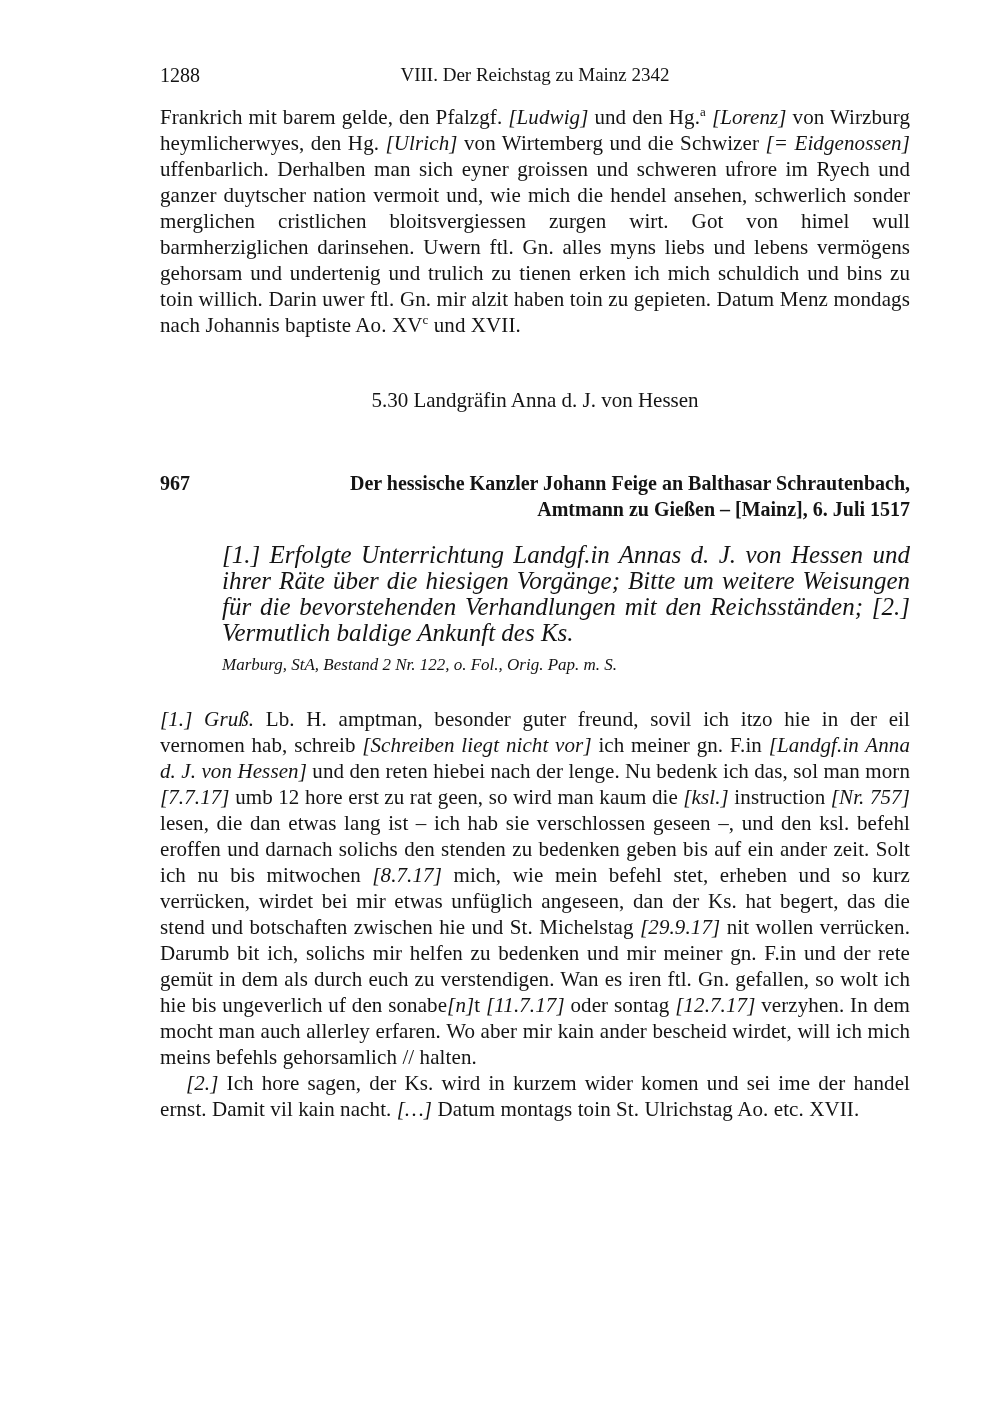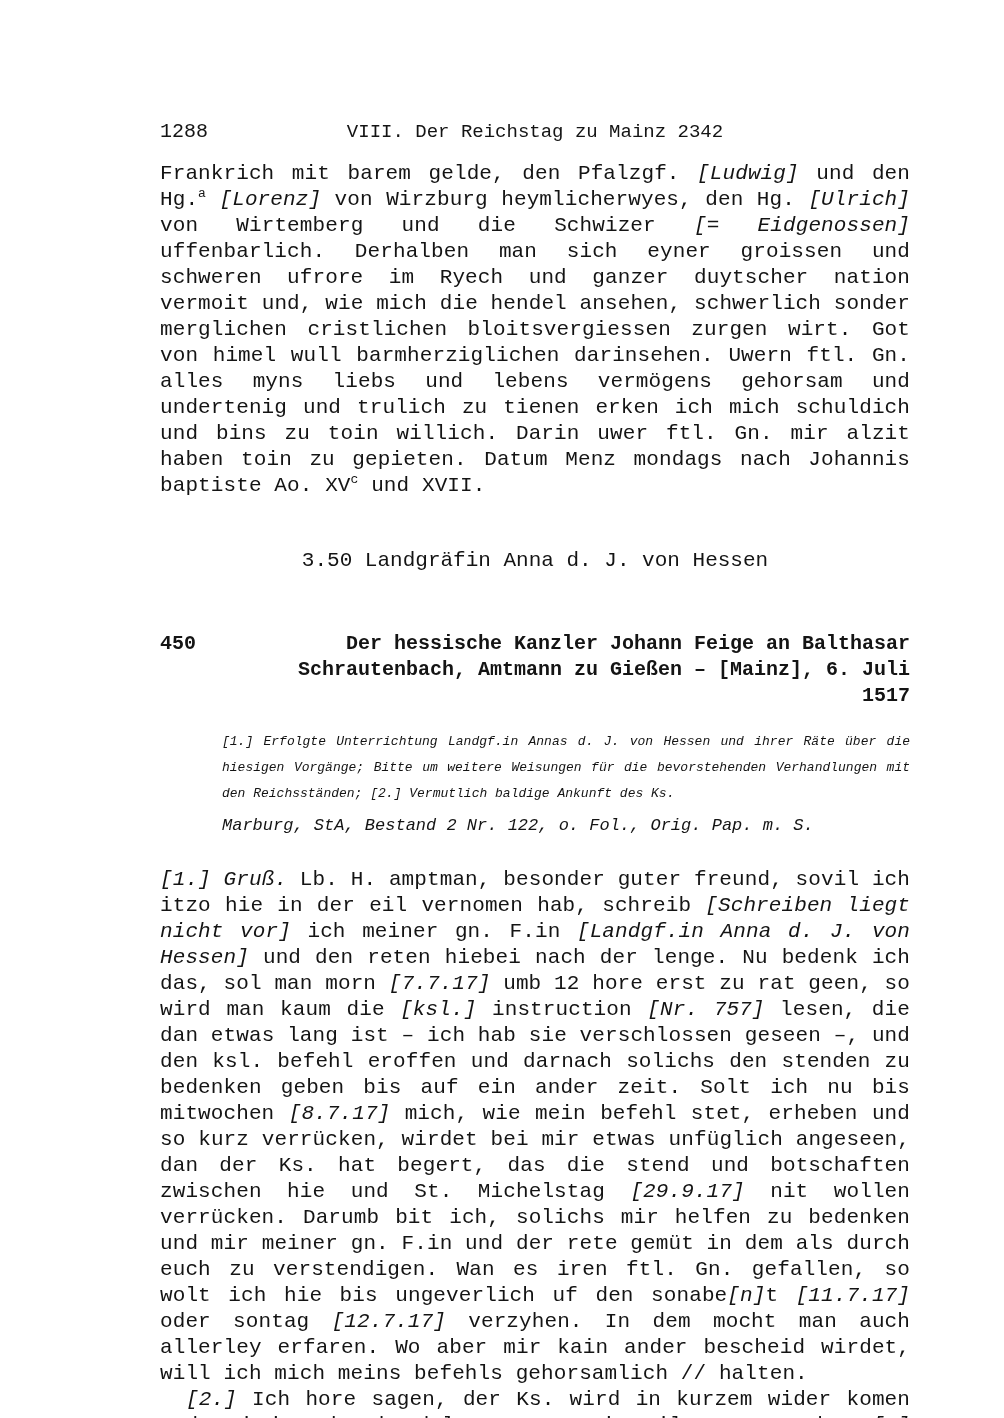--- a/index.html
+++ b/index.html
@@ -8,22 +8,21 @@
     width: 1004px;
     height: 1418px;
     font-family: "Liberation Serif", serif;
     color: #141414;
     position: relative;
   }
   .page {
     position: relative;
     width: 1004px;
     height: 1418px;
-    padding: 119px 94px 0 160px;
-    font-family: Liberation Mono, monospace;
+    padding: 62px 94px 0 160px;
   }
   .running-header {
     position: relative;
     text-align: center;
     font-size: 19px;
     line-height: 26px;
     margin-bottom: 16px;
   }
   .page-number {
     position: absolute;
@@ -50,21 +49,21 @@
     font-weight: bold;
     font-size: 20px;
     line-height: 26px;
     margin-bottom: 20px;
   }
   .doc-number { width: 62px; flex: none; }
   .doc-title { flex: 1; text-align: right; margin-left: 44px; }
   .doc-summary {
     margin-left: 62px;
     font-style: italic;
-    font-size: 13px;
+    font-size: 25px;
     line-height: 26px;
     text-align: justify;
     margin-bottom: 8px;
   }
   .doc-source {
     margin-left: 62px;
     font-style: italic;
     font-size: 17px;
     line-height: 21px;
     margin-bottom: 31px;
@@ -93,29 +92,29 @@
 
 <div class="page">
 
   <header class="running-header">
     <span class="page-number">1288</span>
     <span class="running-head">VIII. Der Reichstag zu Mainz 2342</span>
   </header>
 
   <p class="body-para"><span>Frankrich mit barem gelde, den Pfalzgf. </span><span class="seg-i">[Ludwig]</span><span> und den Hg.</span><span class="seg-sup">a</span><span> </span><span class="seg-i">[Lorenz]</span><span> von Wirzburg heymlicherwyes, den Hg. </span><span class="seg-i">[Ulrich]</span><span> von Wirtemberg und die Schwizer </span><span class="seg-i">[= Eidgenossen]</span><span> uffenbarlich. Derhalben man sich eyner groissen und schweren ufrore im Ryech und ganzer duytscher nation vermoit und, wie mich die hendel ansehen, schwerlich sonder merglichen cristlichen bloitsvergiessen zurgen wirt. Got von himel wull barmherziglichen darinsehen. Uwern ftl. Gn. alles myns liebs und lebens vermögens gehorsam und undertenig und trulich zu tienen erken ich mich schuldich und bins zu toin willich. Darin uwer ftl. Gn. mir alzit haben toin zu gepieten. Datum Menz mondags nach Johannis baptiste Ao. XV</span><span class="seg-sup">c</span><span> und XVII.</span></p>
 
-  <h2 class="section-heading">3.50 Landgräfin Anna d. J. von Hessen</h2>
+  <h2 class="section-heading">5.30 Landgräfin Anna d. J. von Hessen</h2>
 
   <div class="doc-heading">
-    <span class="doc-number">450</span>
+    <span class="doc-number">967</span>
     <span class="doc-title">Der hessische Kanzler Johann Feige an Balthasar Schrautenbach, Amtmann zu Gießen – [Mainz], 6. Juli 1517</span>
   </div>
 
   <p class="doc-summary">[1.] Erfolgte Unterrichtung Landgf.in Annas d. J. von Hessen und ihrer Räte über die hiesigen Vorgänge; Bitte um weitere Weisungen für die bevorstehenden Verhandlungen mit den Reichsständen; [2.] Vermutlich baldige Ankunft des Ks.</p>
 
   <p class="doc-source">Marburg, StA, Bestand 2 Nr. 122, o. Fol., Orig. Pap. m. S.</p>
 
   <p class="body-para"><span class="seg-i">[1.] Gruß.</span><span> Lb. H. amptman, besonder guter freund, sovil ich itzo hie in der eil vernomen hab, schreib </span><span class="seg-i">[Schreiben liegt nicht vor]</span><span> ich meiner gn. F.in </span><span class="seg-i">[Landgf.in Anna d. J. von Hessen]</span><span> und den reten hiebei nach der lenge. Nu bedenk ich das, sol man morn </span><span class="seg-i">[7.7.17]</span><span> umb 12 hore erst zu rat geen, so wird man kaum die </span><span class="seg-i">[ksl.]</span><span> instruction </span><span class="seg-i">[Nr. 757]</span><span> lesen, die dan etwas lang ist – ich hab sie verschlossen geseen –, und den ksl. befehl eroffen und darnach solichs den stenden zu bedenken geben bis auf ein ander zeit. Solt ich nu bis mitwochen </span><span class="seg-i">[8.7.17]</span><span> mich, wie mein befehl stet, erheben und so kurz verrücken, wirdet bei mir etwas unfüglich angeseen, dan der Ks. hat begert, das die stend und botschaften zwischen hie und St. Michelstag </span><span class="seg-i">[29.9.17]</span><span> nit wollen verrücken. Darumb bit ich, solichs mir helfen zu bedenken und mir meiner gn. F.in und der rete gemüt in dem als durch euch zu verstendigen. Wan es iren ftl. Gn. gefallen, so wolt ich hie bis ungeverlich uf den sonabe</span><span class="seg-i">[n]</span><span>t </span><span class="seg-i">[11.7.17]</span><span> oder sontag </span><span class="seg-i">[12.7.17]</span><span> verzyhen. In dem mocht man auch allerley erfaren. Wo aber mir kain ander bescheid wirdet, will ich mich meins befehls gehorsamlich // halten.</span></p>
 
-  <p class="body-para para-indent"><span class="seg-i">[2.]</span><span> Ich hore sagen, der Ks. wird in kurzem wider komen und sei ime der handel ernst. Damit vil guter nacht. </span><span class="seg-i">[…]</span><span> Datum montags toin St. Ulrichstag Ao. etc. XVII.</span></p>
+  <p class="body-para para-indent"><span class="seg-i">[2.]</span><span> Ich hore sagen, der Ks. wird in kurzem wider komen und sei ime der handel ernst. Damit vil kain nacht. </span><span class="seg-i">[…]</span><span> Datum montags toin St. Ulrichstag Ao. etc. XVII.</span></p>
 
 
 </div>
 
 </body></html>

